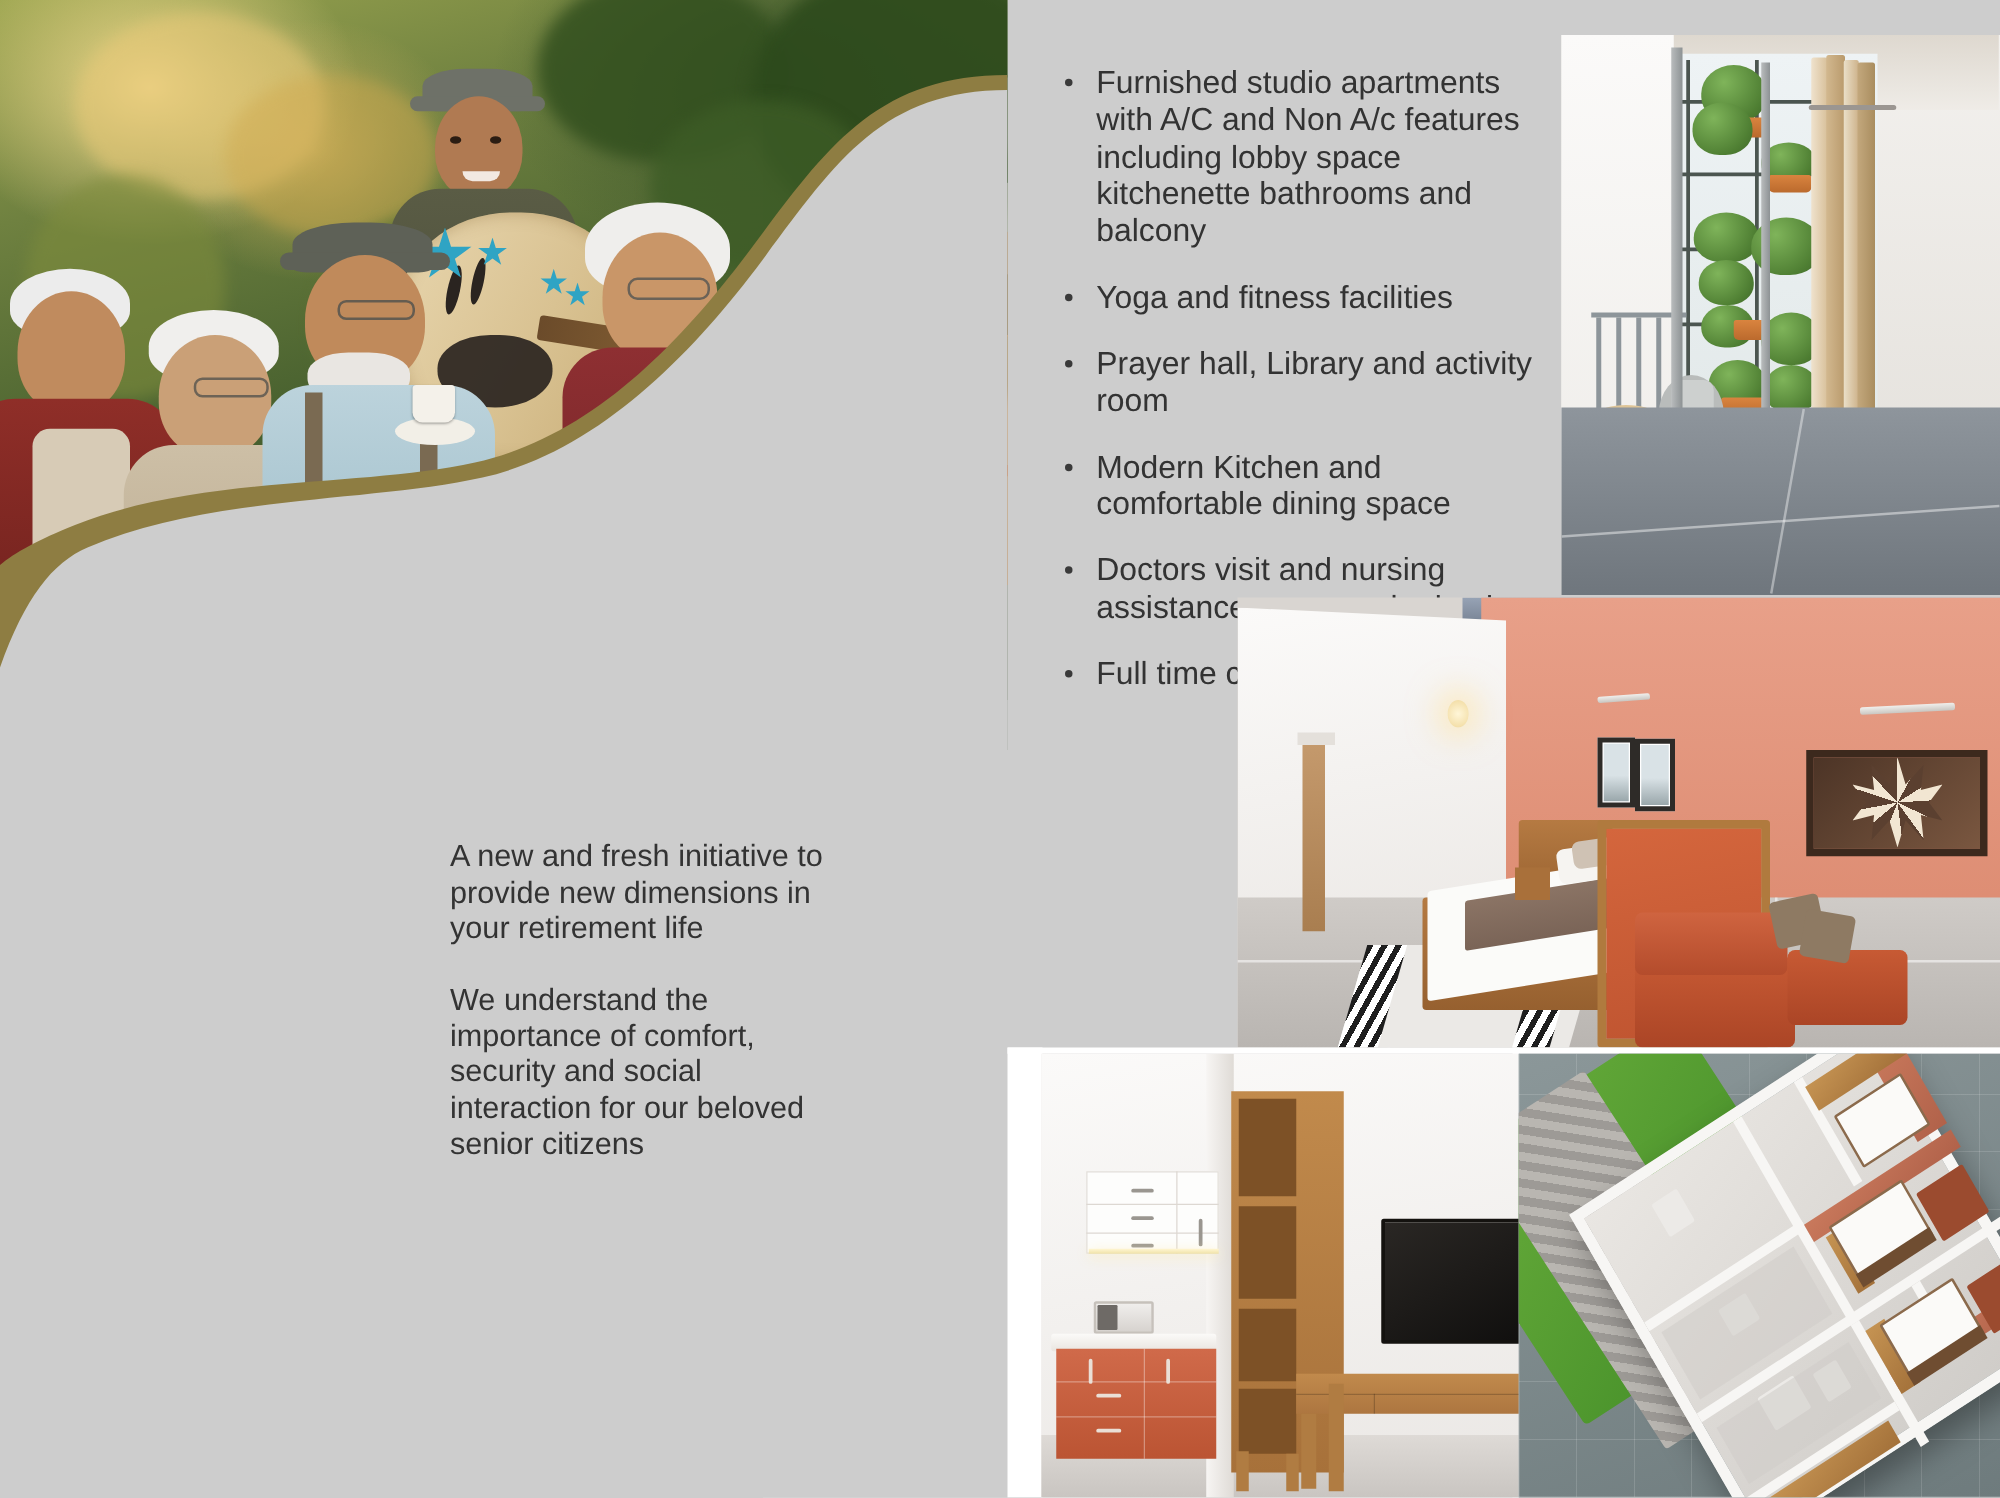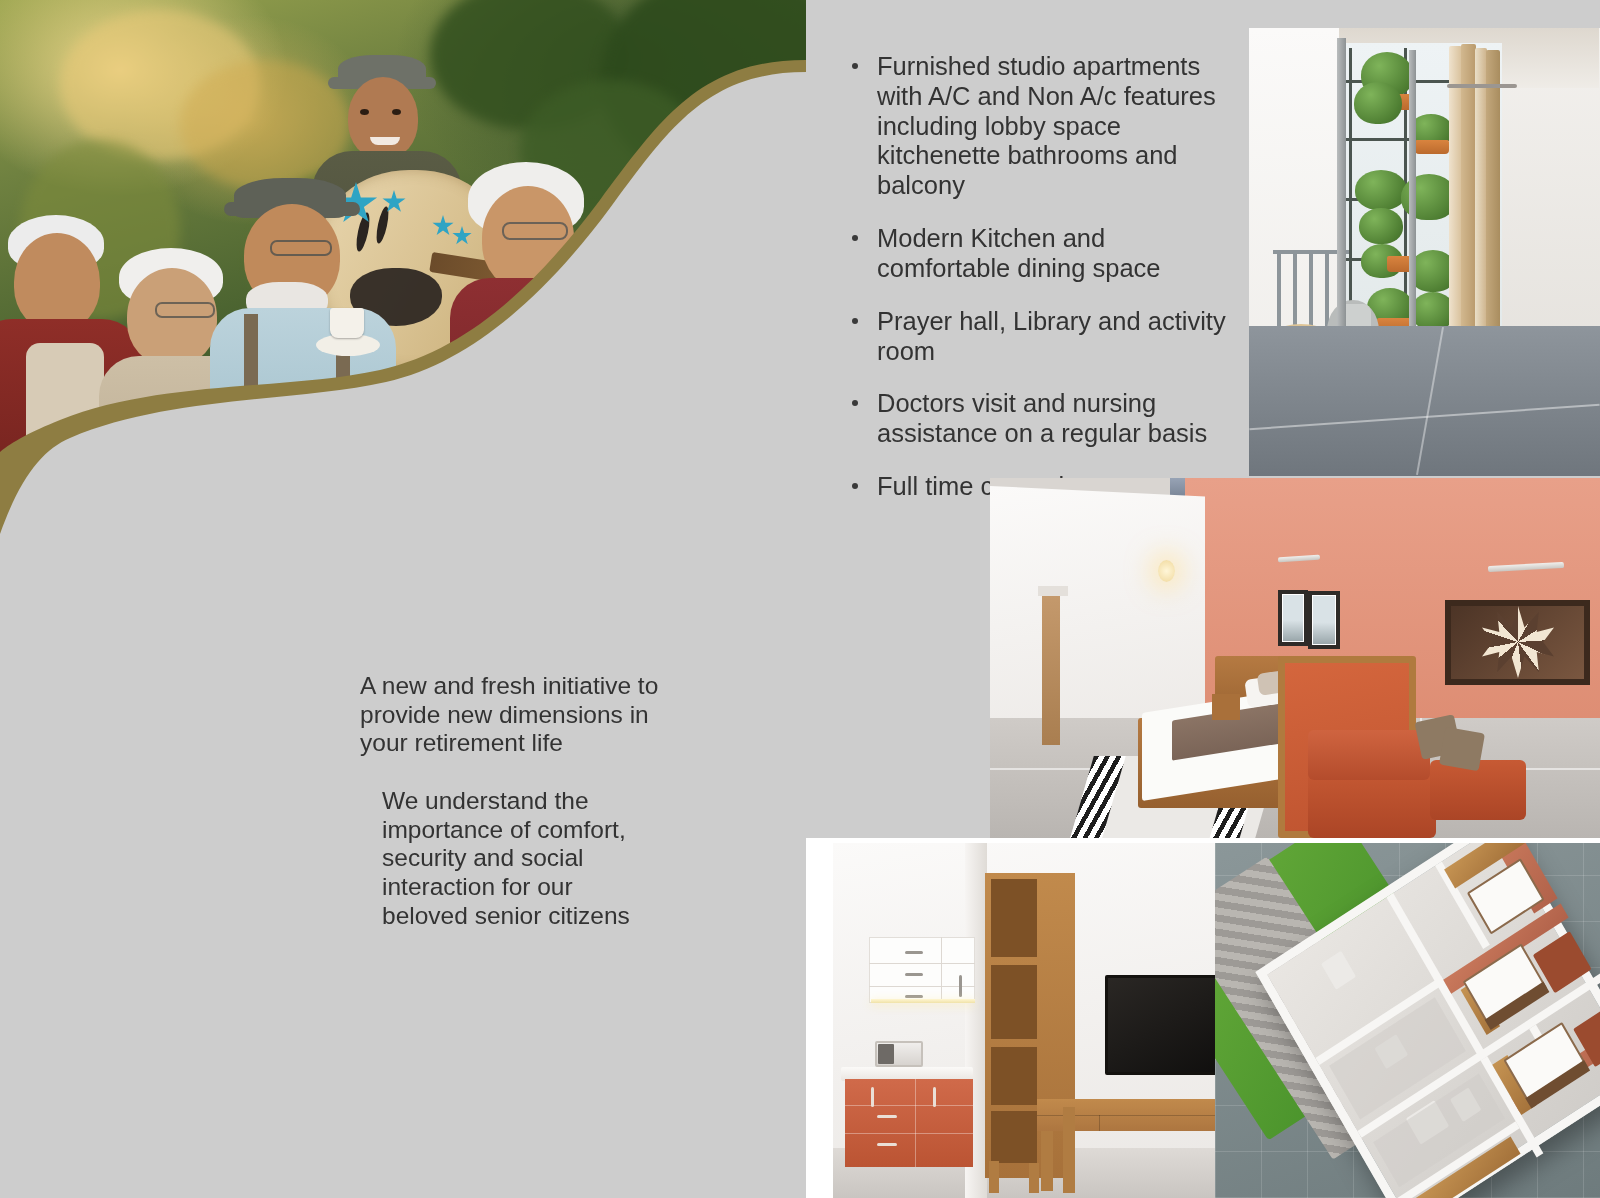--- a/index.html
+++ b/index.html
@@ -88,21 +88,21 @@
     position:absolute; left:9px; top:11px;
     width:6px; height:6px; border-radius:50%; background:#3a3a3a;
   }
 
   
   .blurb {
     position:absolute; left:360px; top:672px; width:300px;
     font-size:24.5px; line-height:1.17; color:#333333;
   }
   .blurb p { margin-bottom:29px; }
-  .blurb p:last-child { margin-bottom:0;margin-left:22px; }
+  .blurb p:last-child { margin-bottom:0; }
 
   
   .panel { position:absolute; overflow:hidden; }
 
   
   .p-balcony { left:1249px; top:28px; width:351px; height:448px; background:#e9e7e4; }
   .bal-floor { position:absolute; left:0; bottom:0; width:100%; height:150px;
      background:linear-gradient(180deg,#8e959c,#6f767d); }
   .bal-floor-line { position:absolute; background:rgba(255,255,255,.45); height:2px; }
   .bal-wallR { position:absolute; right:0; top:0; width:150px; height:370px;
@@ -349,25 +349,29 @@
 
 
   <div class="bullets">
     <ul>
       <li>
         <span class="dot"></span>
         <span>Furnished studio apartments with A/C and Non A/c features including lobby space kitchenette bathrooms and balcony</span>
       </li>
       <li>
         <span class="dot"></span>
-        <span>Modern Kitchen and comfortable dining space</span>
+        <span>Yoga and fitness facilities</span>
       </li>
       <li>
         <span class="dot"></span>
         <span>Prayer hall, Library and activity room</span>
+      </li>
+      <li>
+        <span class="dot"></span>
+        <span>Modern Kitchen and comfortable dining space</span>
       </li>
       <li>
         <span class="dot"></span>
         <span>Doctors visit and nursing assistance on a regular basis</span>
       </li>
       <li>
         <span class="dot"></span>
         <span>Full time care taker</span>
       </li>
     </ul>

